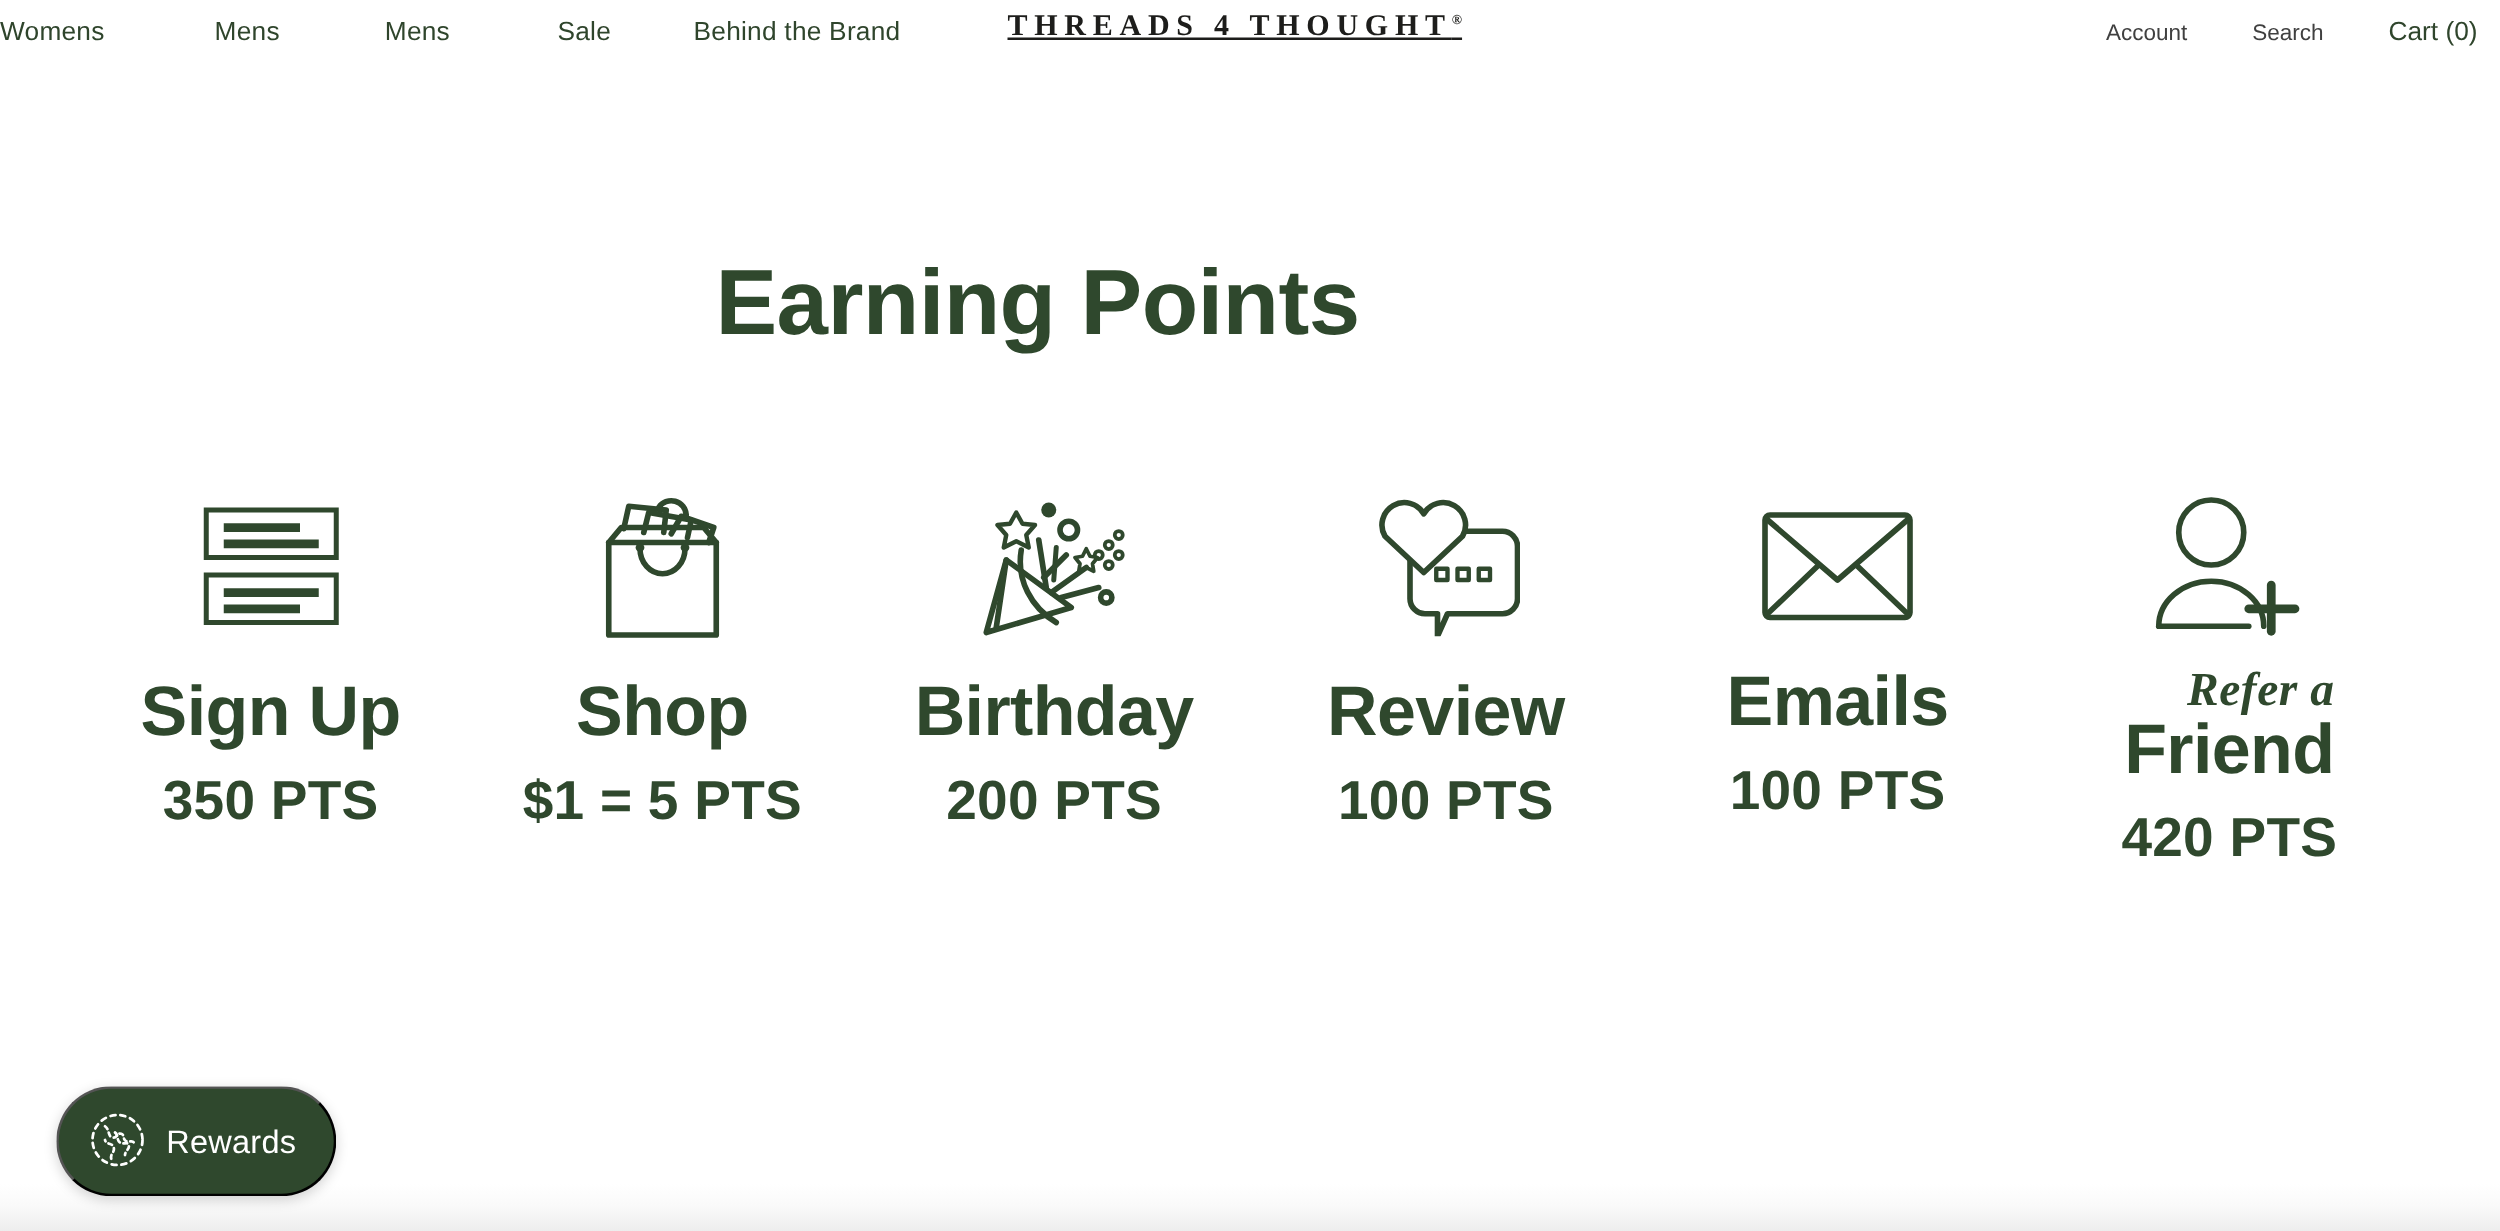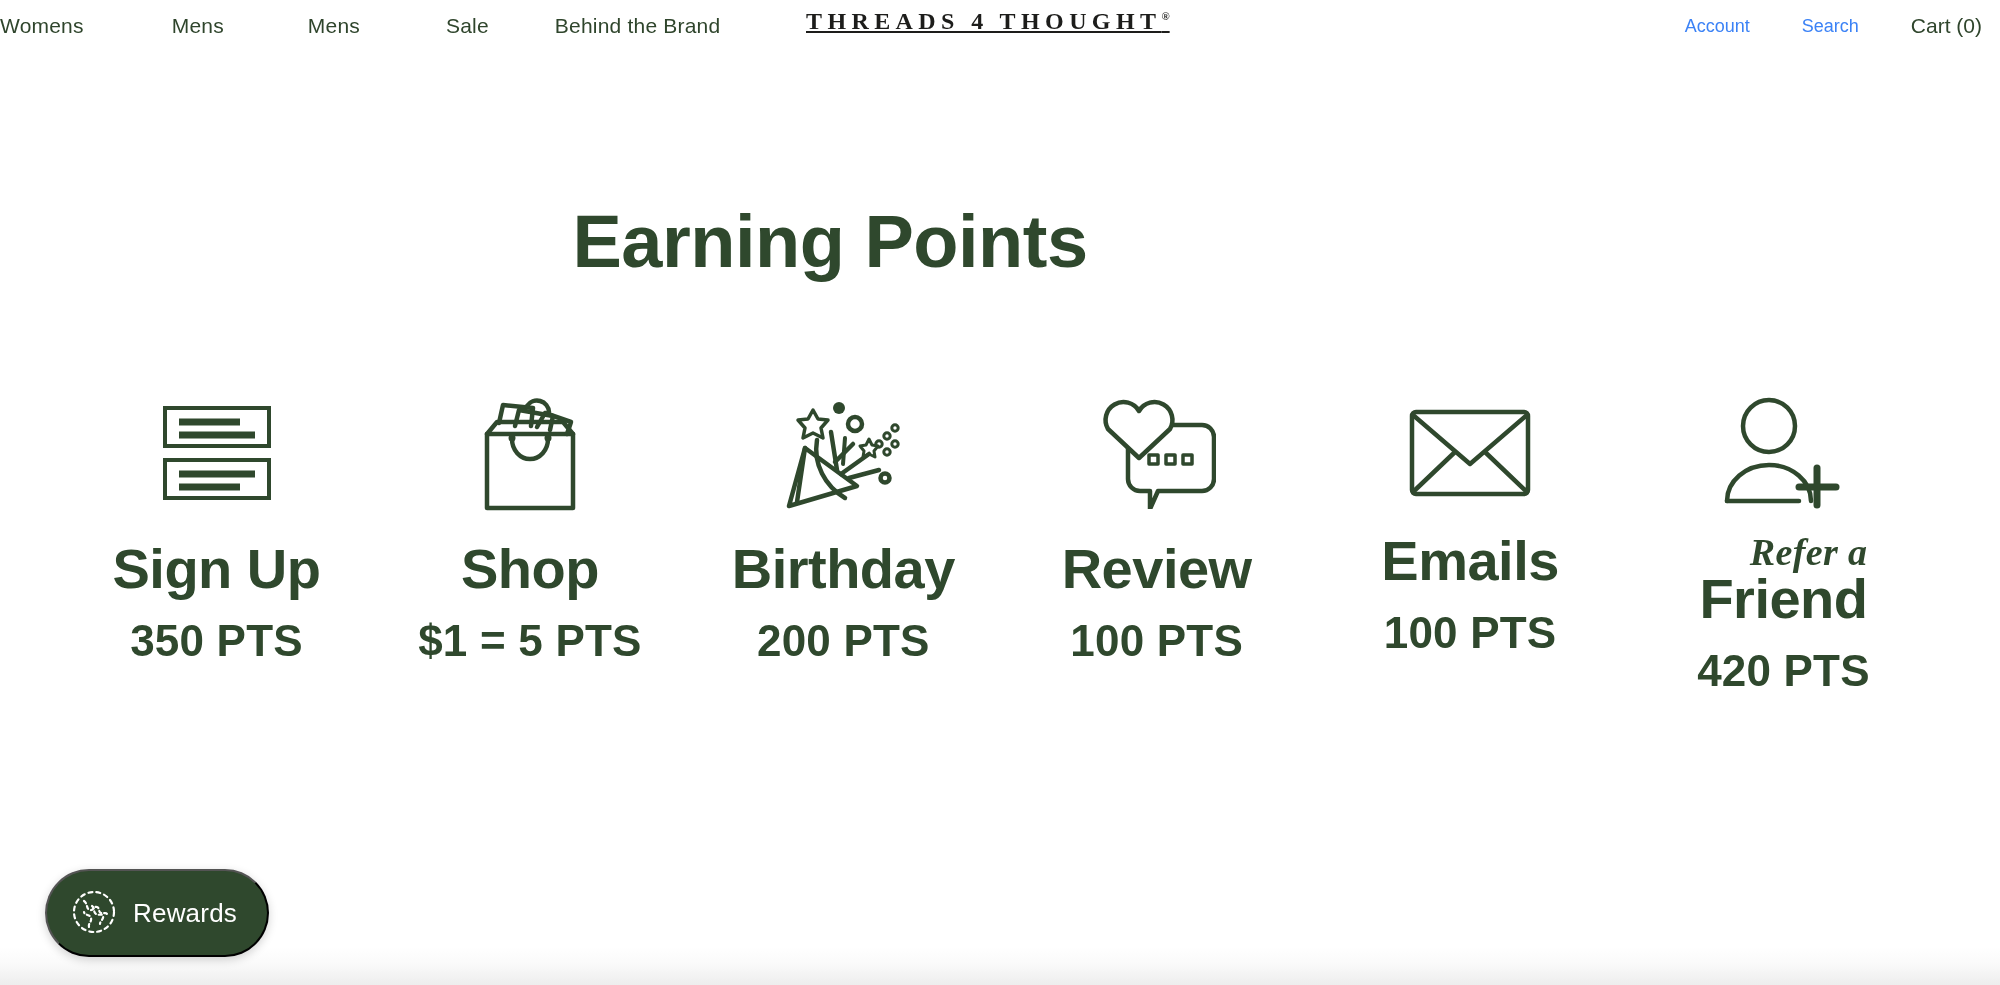--- a/index.html
+++ b/index.html
@@ -71,21 +71,21 @@
     position: absolute;
     right: 18px;
     top: 0;
     height: 52px;
     display: flex;
     align-items: center;
     gap: 0px;
   }
   .header-action {
     font-size: 18px;
-    color: #3b82f6;
+    color: #404040;
     text-decoration: none;
     white-space: nowrap;
   }
   #account-link { margin-right: 52px; }
   #search-link  { margin-right: 52px; }
   #cart-link {
     color: #2f452c;
     font-size: 21px;
   }
 

